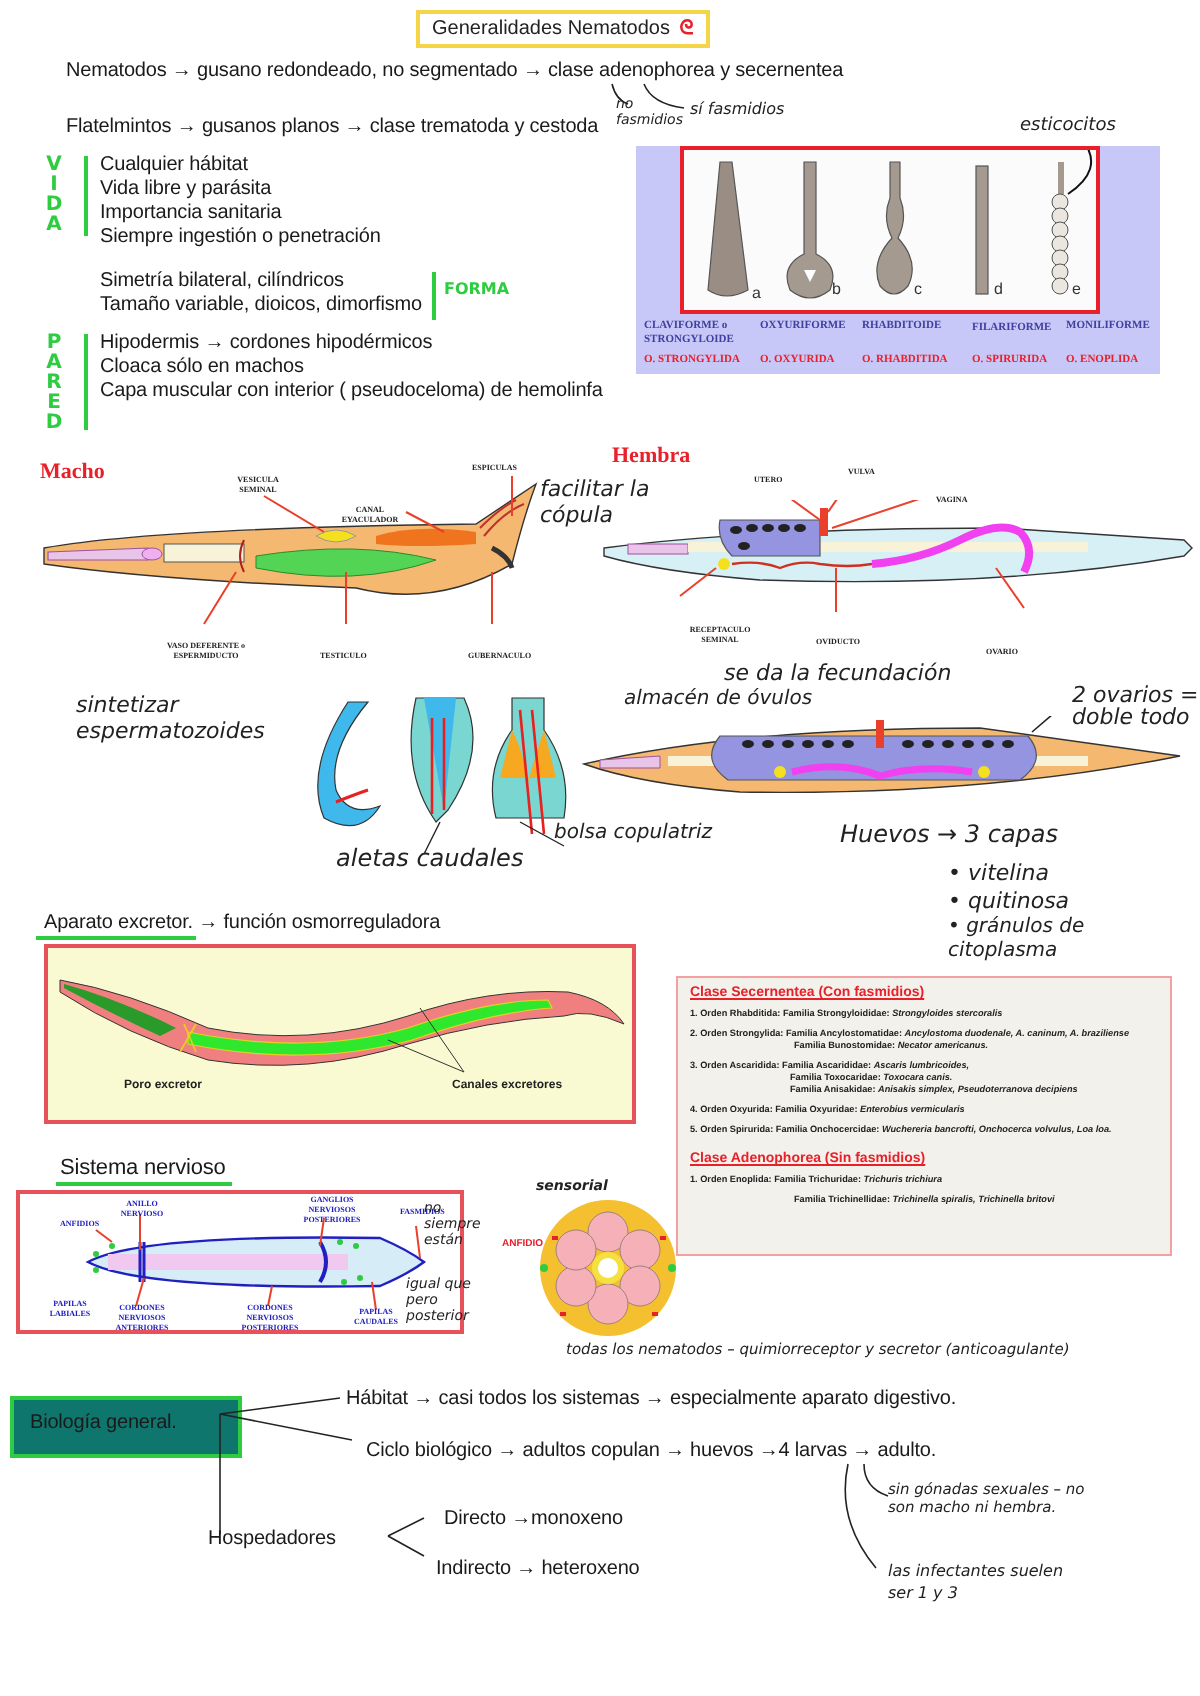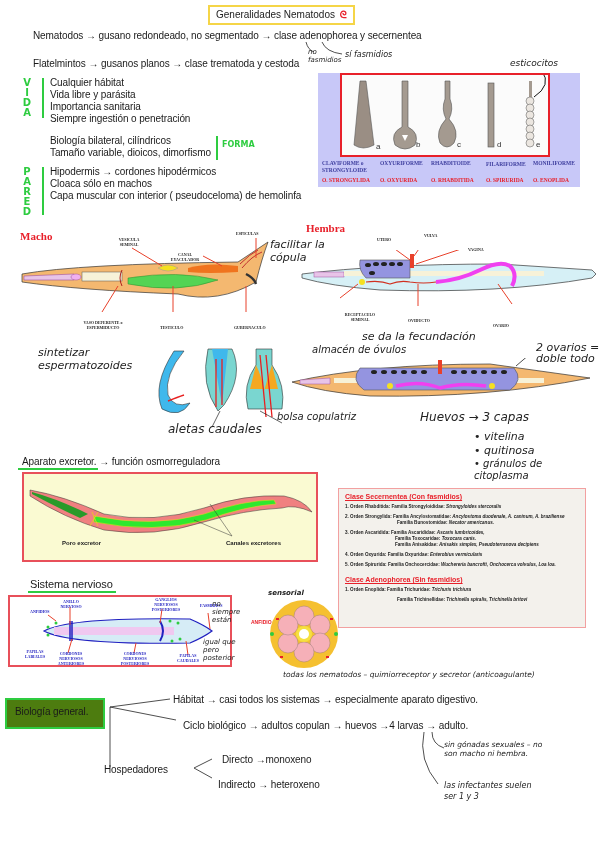--- a/index.html
+++ b/index.html
@@ -41,21 +41,21 @@
 <div class="abs green-hand" style="left:22px; top:78px; width:10px; line-height:10px; text-align:center; word-break:break-all; white-space:normal;">VIDA</div>
 <div class="vbar" style="left:42px; top:78px; height:40px;"></div>
 <div class="abs" style="left:50px; top:77px;">
   <div class="txt">Cualquier hábitat</div>
   <div class="txt">Vida libre y parásita</div>
   <div class="txt">Importancia sanitaria</div>
   <div class="txt">Siempre ingestión o penetración</div>
 </div>
 
 <div class="abs" style="left:50px; top:135px;">
-  <div class="txt">Biología bilateral, cilíndricos</div>
+  <div class="txt">Simetría bilateral, cilíndricos</div>
   <div class="txt">Tamaño variable, dioicos, dimorfismo</div>
 </div>
 <div class="vbar" style="left:216px; top:136px; height:24px;"></div>
 <div class="abs green-hand" style="left:222px; top:140px; font-size:8px;">FORMA</div>
 
 <div class="abs green-hand" style="left:22px; top:167px; width:10px; line-height:10px; text-align:center; word-break:break-all; white-space:normal;">PARED</div>
 <div class="vbar" style="left:42px; top:167px; height:48px;"></div>
 <div class="abs" style="left:50px; top:166px;">
   <div class="txt">Hipodermis → cordones hipodérmicos</div>
   <div class="txt">Cloaca sólo en machos</div>
@@ -313,21 +313,21 @@
       <rect x="12" y="58" width="3" height="2"></rect>
       <rect x="58" y="58" width="3" height="2"></rect>
     </g>
   <g fill="#2ecc40">
       <circle cx="4" cy="36" r="2"></circle>
       <circle cx="68" cy="36" r="2"></circle>
     </g>
 </svg>
 <div class="abs hand" style="left:283px; top:670px; font-size:7.5px;">todas los nematodos – quimiorreceptor y secretor (anticoagulante)</div>
 
-<div class="abs" style="left:5px; top:698px; width:100px; height:31px; border:2px solid #2ecc40; background:#4d7c0f; padding:6px 8px;">
+<div class="abs" style="left:5px; top:698px; width:116px; height:31px; border:2px solid #2ecc40; background:#0f766e; padding:6px 8px;">
   <span class="txt">Biología general.</span>
 </div>
 <svg class="abs" style="left:108px; top:695px;" width="120" height="90">
   <line x1="2" y1="12" x2="62" y2="4" stroke="#222" stroke-width="0.8"></line>
   <line x1="2" y1="12" x2="68" y2="25" stroke="#222" stroke-width="0.8"></line>
   <line x1="2" y1="12" x2="2" y2="72" stroke="#222" stroke-width="0.8"></line>
   <line x1="86" y1="73" x2="104" y2="64" stroke="#222" stroke-width="0.8"></line>
   <line x1="86" y1="73" x2="104" y2="83" stroke="#222" stroke-width="0.8"></line>
 </svg>
 <div class="abs txt" style="left:173px; top:694px;">Hábitat → casi todos los sistemas → especialmente aparato digestivo.</div>

